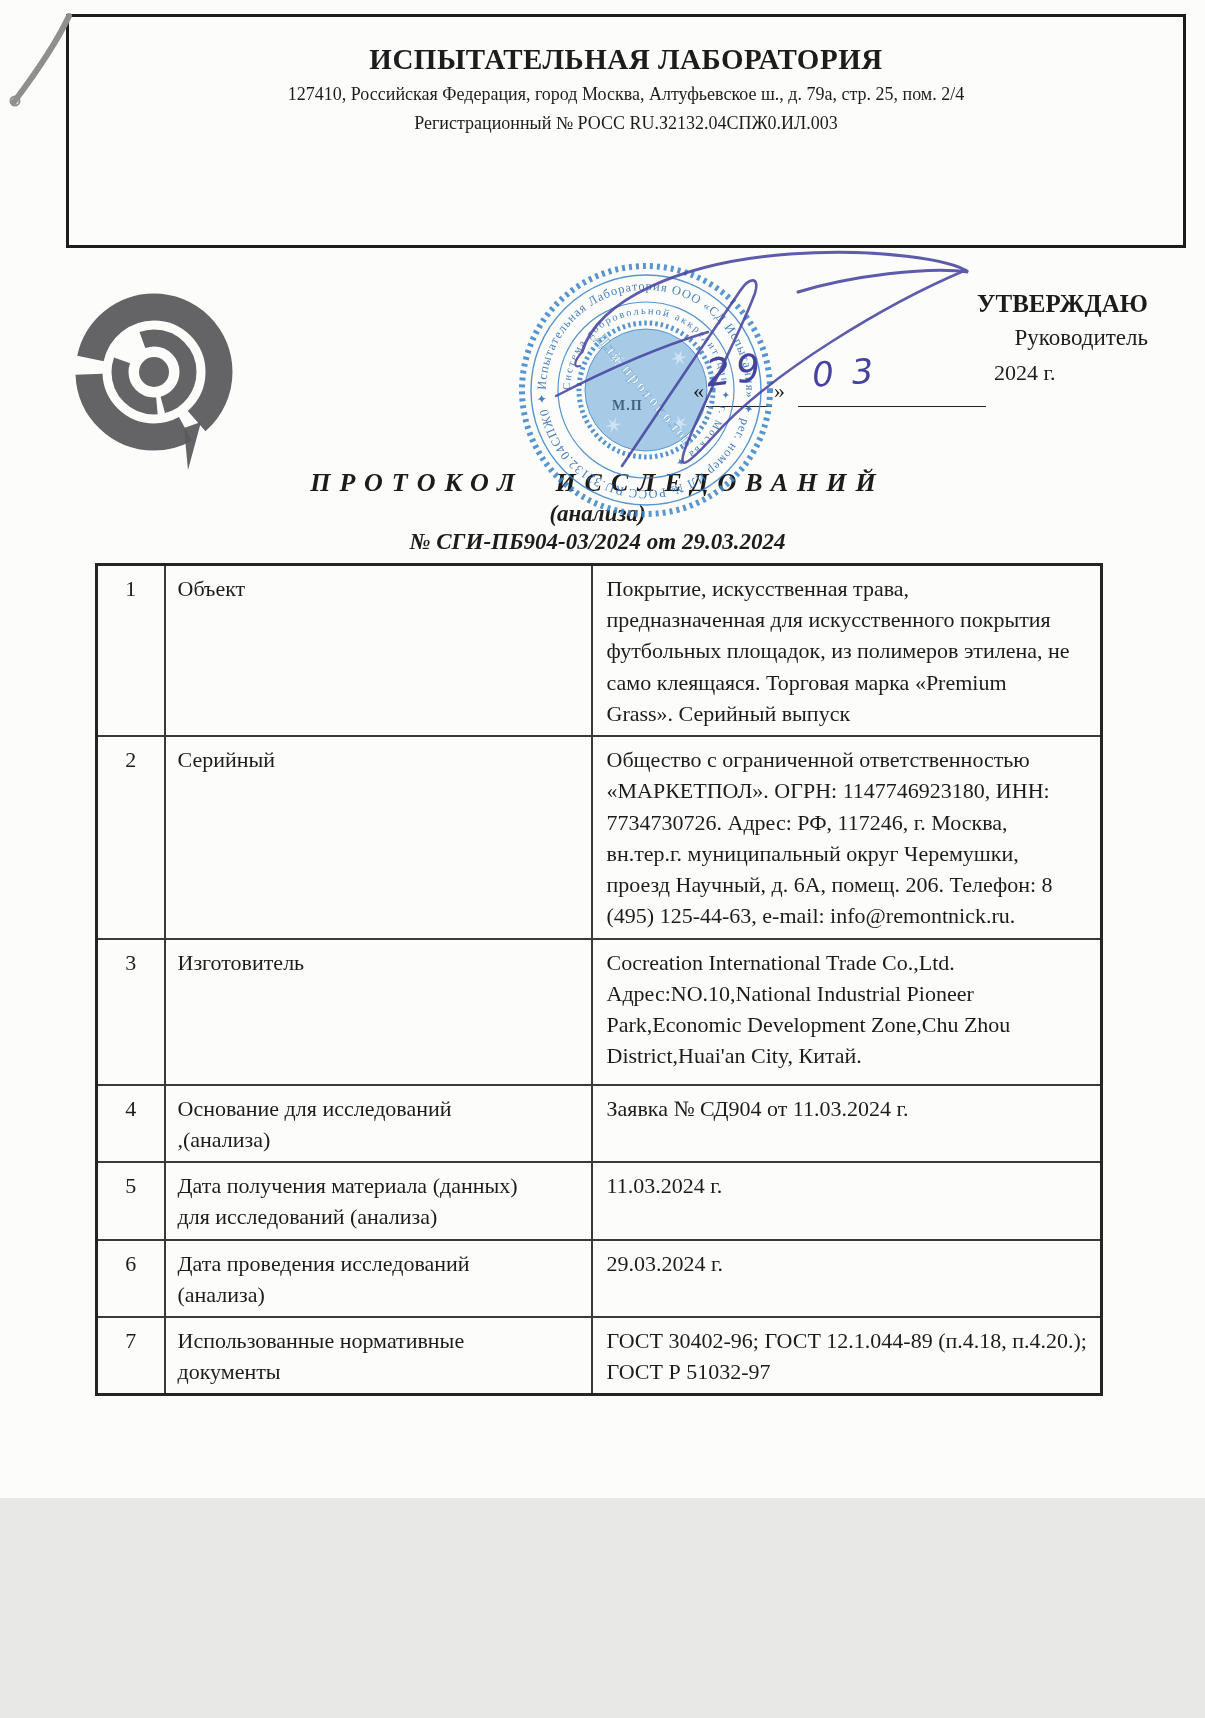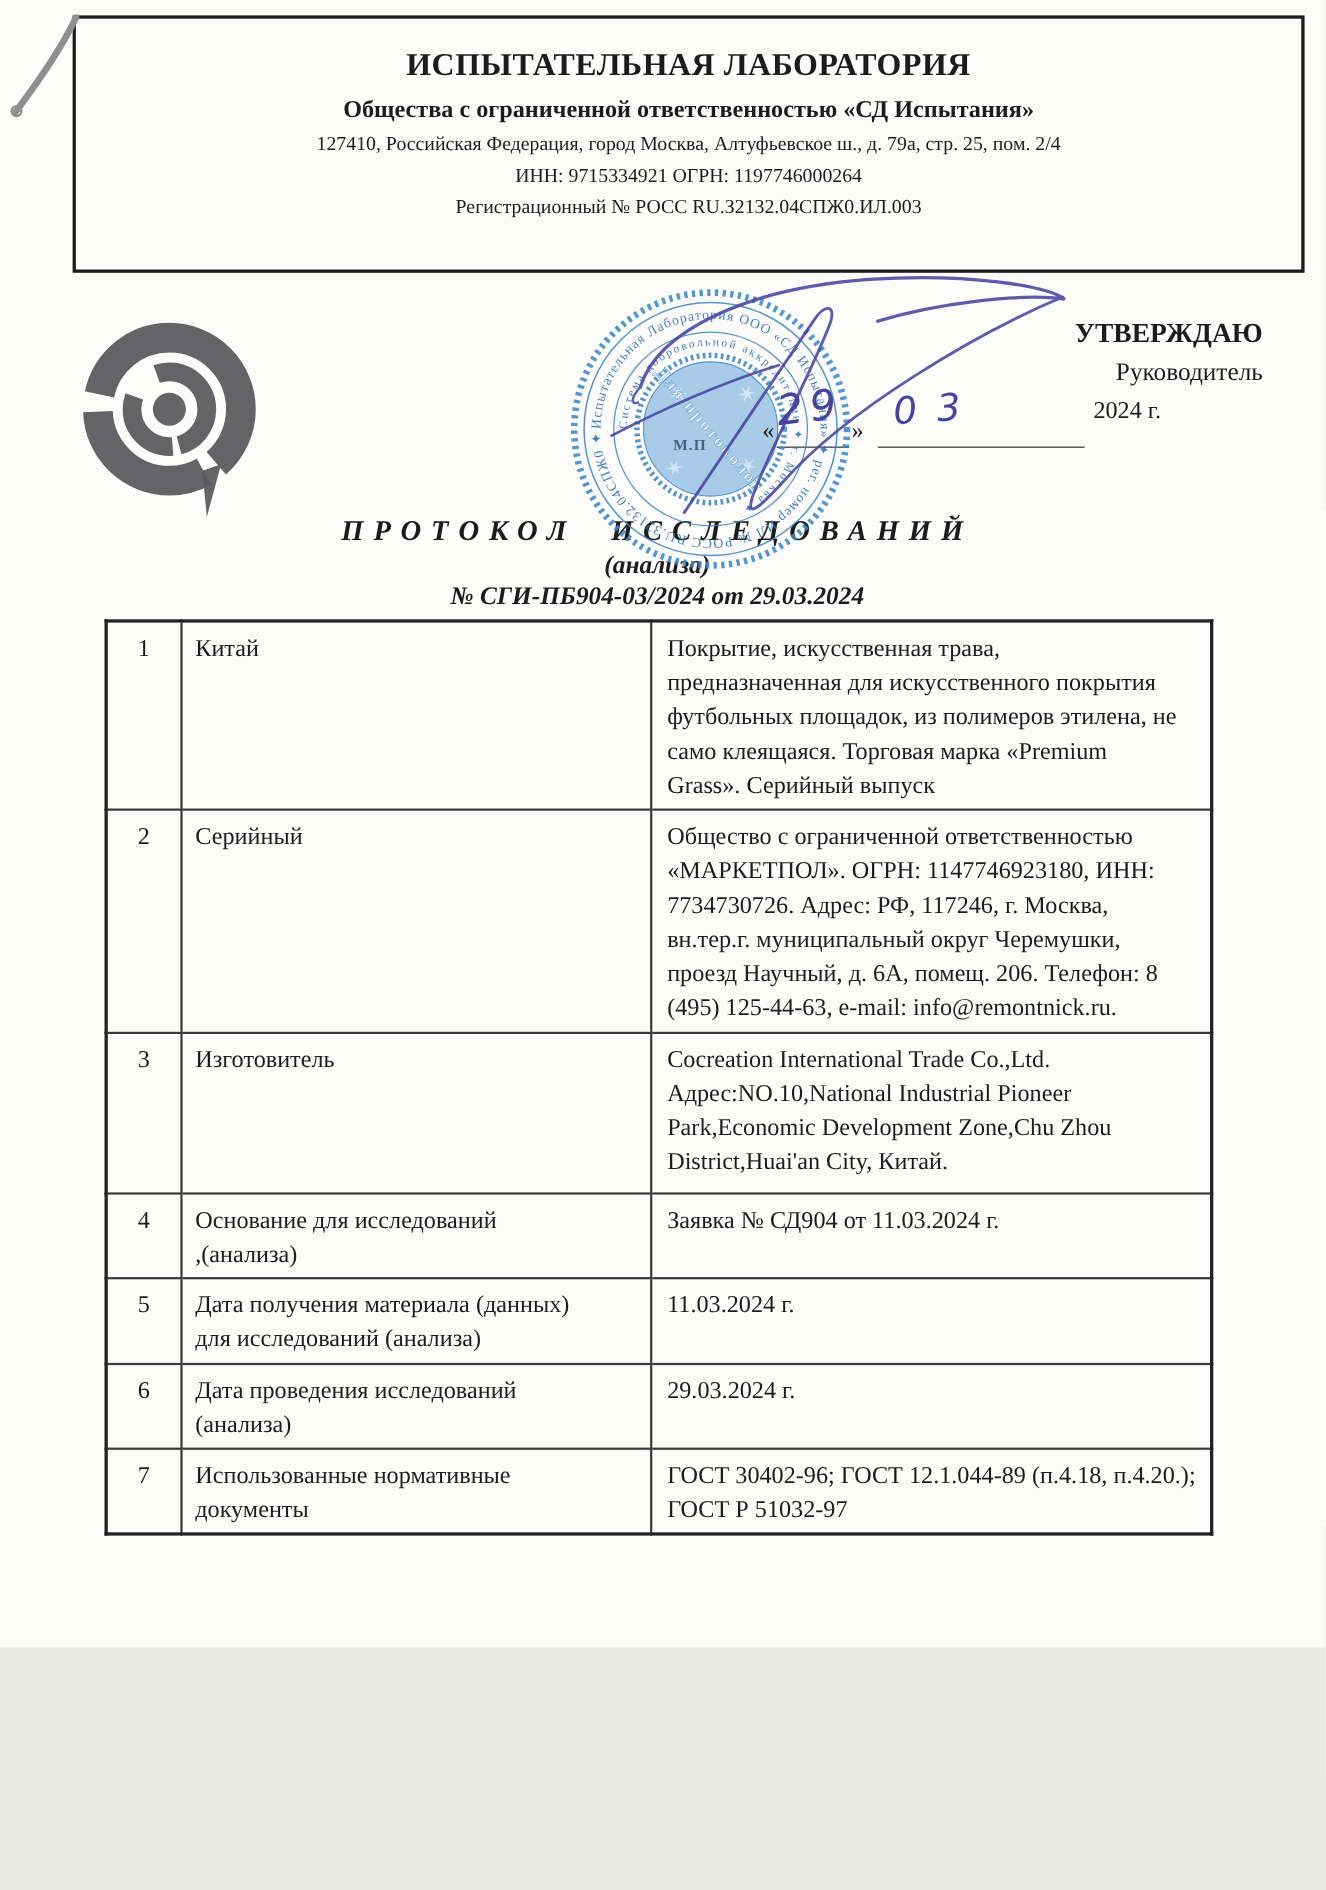--- a/index.html
+++ b/index.html
@@ -74,23 +74,21 @@
   .row-6 td{height:64px}
   .row-7 td{height:64px}
 </style>
 </head>
 <body>
 
 <div class="page" data-interactable="false">
 
   <div class="letterhead" data-interactable="false">
     <div class="lh-title" data-interactable="false">ИСПЫТАТЕЛЬНАЯ ЛАБОРАТОРИЯ</div>
-    <div class="lh-subtitle" data-interactable="false">Общества с ограниченной ответственностью «СД Испытания»</div>
     <div class="lh-line" data-interactable="false">127410, Российская Федерация, город Москва, Алтуфьевское ш., д. 79а, стр. 25, пом. 2/4</div>
-    <div class="lh-line" data-interactable="false">ИНН: 9715334921 ОГРН: 1197746000264</div>
     <div class="lh-line" data-interactable="false">Регистрационный № РОСС RU.З2132.04СПЖ0.ИЛ.003</div>
   </div>
 
   <svg class="logo" width="166" height="192" viewBox="0 0 166 192" data-interactable="false">
     <g stroke="#59595c" fill="none" opacity="0.93">
       <circle cx="82" cy="86" r="65" stroke-width="27" pathLength="360" stroke-dasharray="49 12 117 14 168" stroke-dashoffset="0"></circle>
       <circle cx="82" cy="86" r="34" stroke-width="17" pathLength="360" stroke-dasharray="75 10 115 50 110"></circle>
     </g>
     <circle cx="82" cy="86" r="15" fill="#59595c" opacity="0.93"></circle>
     <polygon points="112,142 129,136 116,184" fill="#59595c" opacity="0.93"></polygon>
@@ -159,21 +157,21 @@
 
   <table class="ptable" data-interactable="false">
     <colgroup>
       <col style="width:68px">
         <col style="width:427px">
         <col style="width:510px">
     </colgroup>
     <tbody data-interactable="false">
         <tr class="row-1" data-interactable="false">
           <td class="num" data-interactable="false">1</td>
-          <td class="label" data-interactable="false">Китай</td>
+          <td class="label" data-interactable="false">Объект</td>
           <td class="value" data-interactable="false">Покрытие, искусственная трава,
 предназначенная для искусственного покрытия
 футбольных площадок, из полимеров этилена, не
 само клеящаяся. Торговая марка «Premium
 Grass». Серийный выпуск</td>
         </tr>
         <tr class="row-2" data-interactable="false">
           <td class="num" data-interactable="false">2</td>
           <td class="label" data-interactable="false">Серийный</td>
           <td class="value" data-interactable="false">Общество с ограниченной ответственностью

